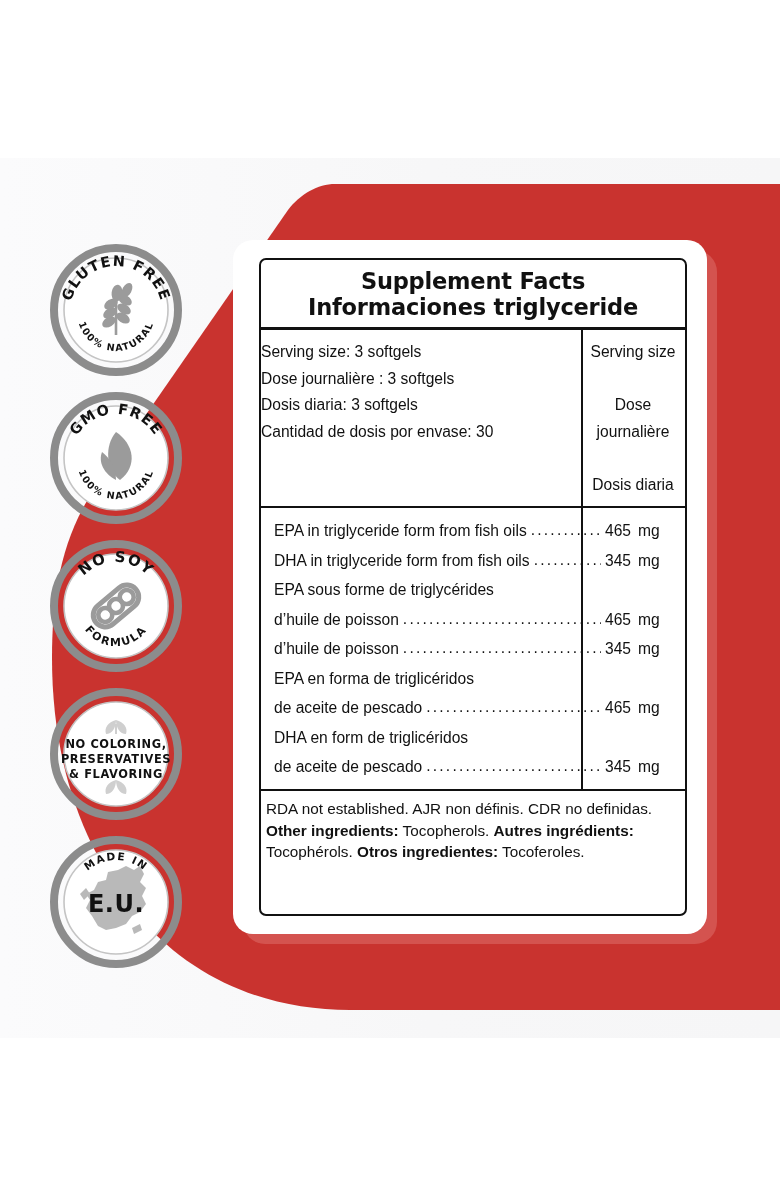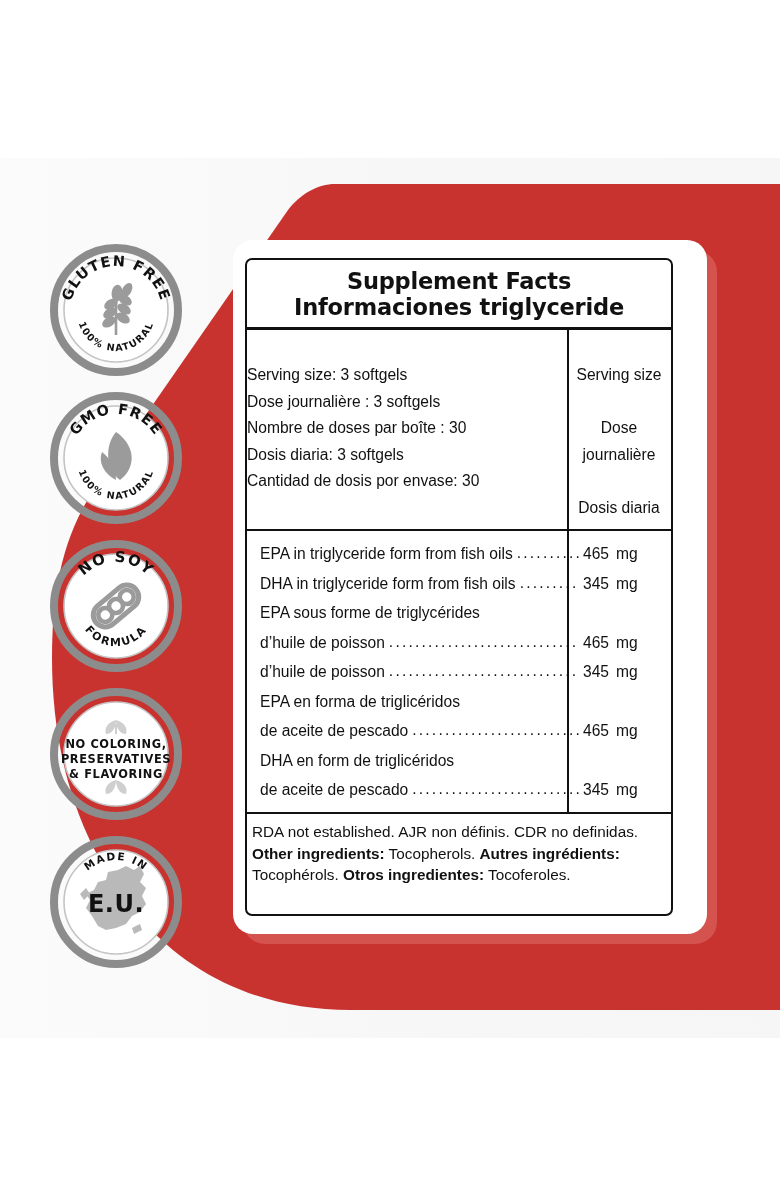--- a/index.html
+++ b/index.html
@@ -76,21 +76,21 @@
     left: 233px;
     top: 240px;
     width: 474px;
     height: 694px;
     background: #ffffff;
     border-radius: 20px;
   }
 
   .facts-box {
     position: absolute;
-    left: 12px;
+    left: 26px;
     top: 18px;
     width: 428px;
     height: 658px;
     border: 2.5px solid #111111;
     border-radius: 7px;
     box-sizing: border-box;
     background: #ffffff;
     overflow: hidden;
   }
 
@@ -140,25 +140,25 @@
     width: 320px;
     box-sizing: border-box;
     padding: 0 0 0 13px;
   }
   .srv-right {
     flex: 1;
     box-sizing: border-box;
     text-align: center;
     padding: 0 8px;
   }
-  .srv-block { padding: 21px 0 8px 0; margin-top: 11px; }
+  .srv-block { padding: 9px 0 8px 0; }
   .srv-line { height: 26.5px; display: flex; align-items: center; }
 
   
-  .nut-block { padding: 8px 8px 7px 0; }
+  .nut-block { padding: 8px 0 7px 0; }
   .nut-line {
     display: flex;
     align-items: center;
     height: 29.5px;
     font-size: 15.6px;
     color: #111111;
   }
   .nut-name {
     box-sizing: border-box;
     padding-left: 13px;
@@ -337,21 +337,20 @@
       </div>
 
       <div class="rule"></div>
 
       <div class="section">
         <div class="col-divider"></div>
         <div class="srv-row">
           <div class="srv-left srv-block" id="srv-left">
               <div class="srv-line">Serving size: 3 softgels</div>
               <div class="srv-line">Dose journalière : 3 softgels</div>
-              <div class="srv-line">Nombre de doses par boîte : 30</div>
               <div class="srv-line">Dosis diaria: 3 softgels</div>
               <div class="srv-line">Cantidad de dosis por envase: 30</div>
             </div>
           <div class="srv-right srv-block" id="srv-right">
               <div class="srv-line" style="justify-content: center;">Serving size</div>
               <div class="srv-line" style="justify-content: center;"></div>
               <div class="srv-line" style="justify-content: center;">Dose</div>
               <div class="srv-line" style="justify-content: center;">journalière</div>
               <div class="srv-line" style="justify-content: center;"></div>
               <div class="srv-line" style="justify-content: center;">Dosis diaria</div>

